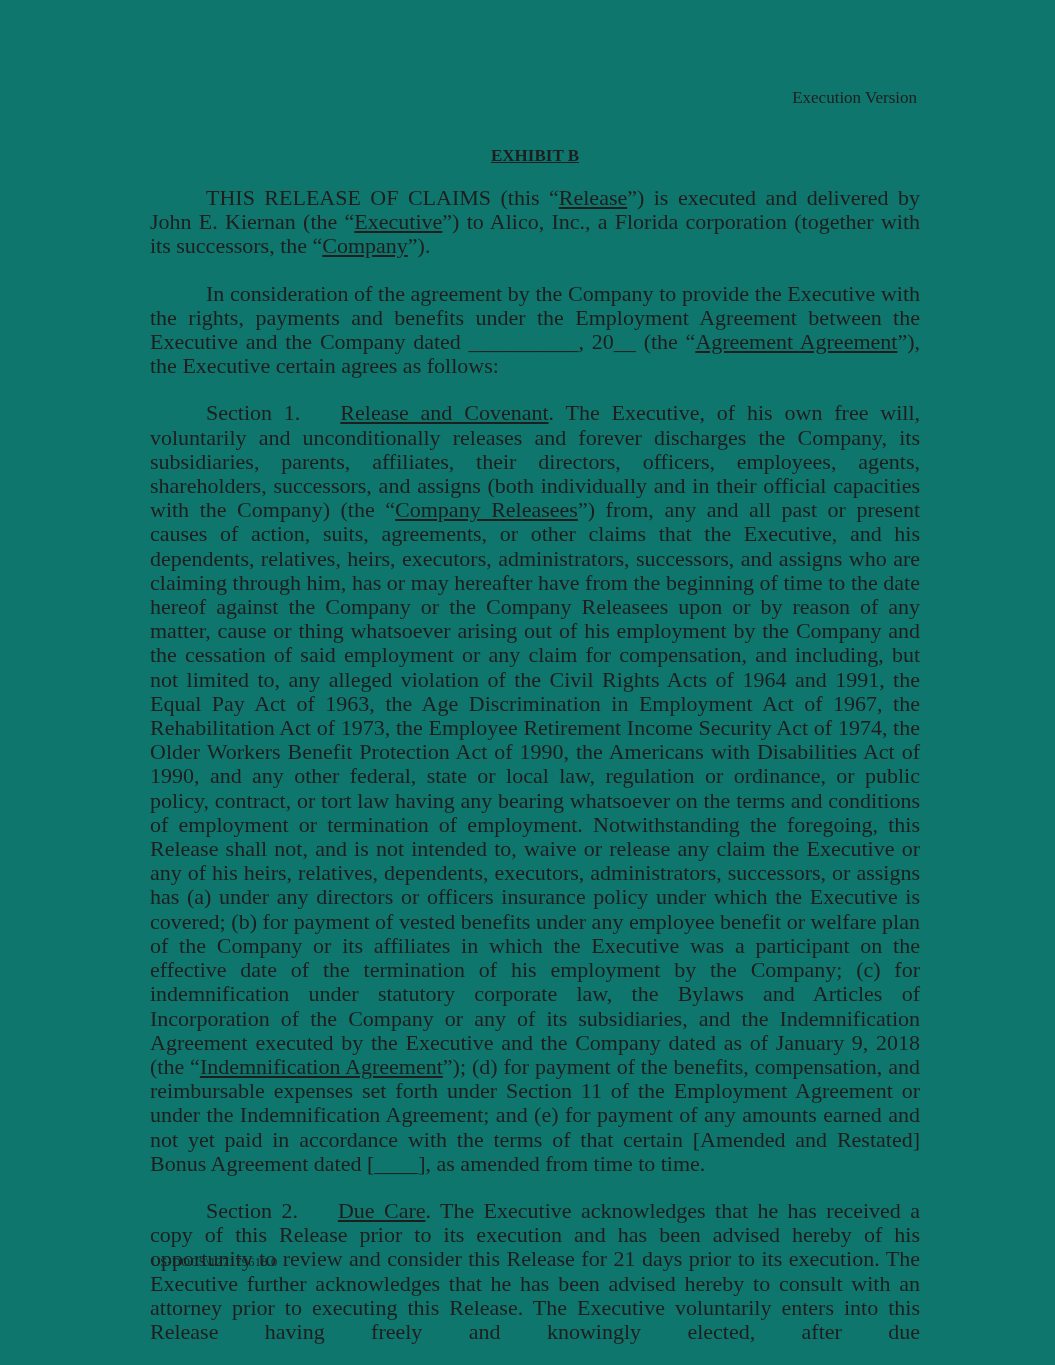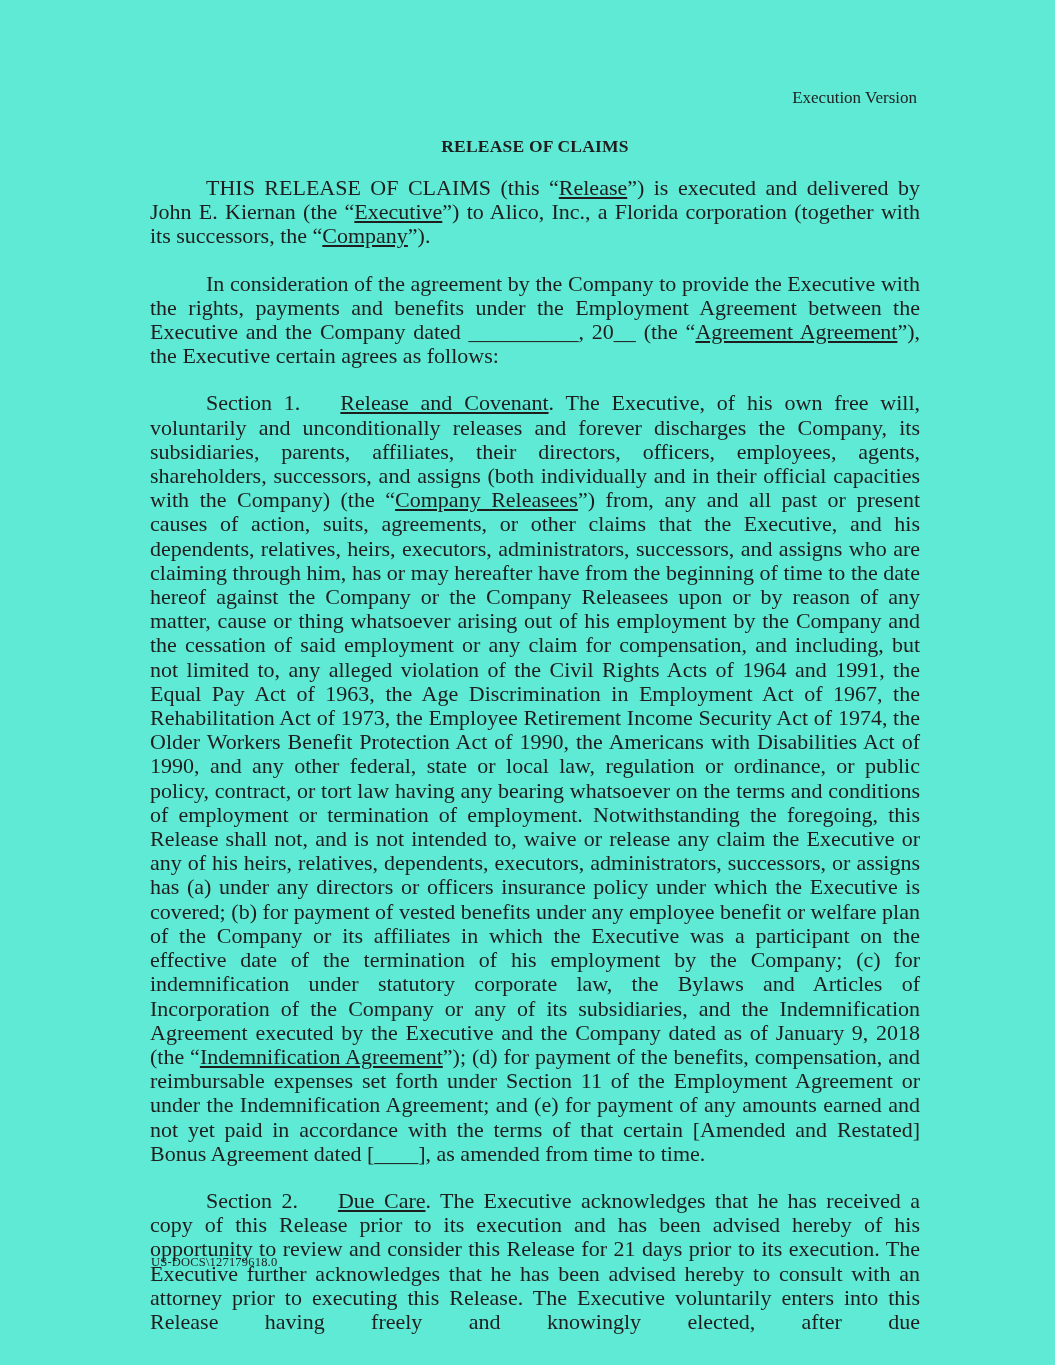--- a/index.html
+++ b/index.html
@@ -1,21 +1,21 @@
 <!DOCTYPE html>
 <html><head>
 <meta charset="utf-8">
 <style>
   * { box-sizing: border-box; }
   html, body { margin: 0; padding: 0; background: #ffffff; }
   .page {
     position: relative;
     width: 1055px;
     height: 1365px;
-    background: #5eead4;
+    background: #0f766e;
     color: #1e1e1e;
     font-family: "Liberation Serif", "DejaVu Serif", serif;
     overflow: hidden;
   }
   .header {
     padding: 88px 138px 0 150px;
     text-align: right;
     font-size: 17px;
     line-height: 20px;
   }
@@ -71,22 +71,22 @@
 <body>
 
 <div class="page">
 
   <div class="header">
     <span>Execution Version</span>
   </div>
 
   <div class="content">
 
+    <div class="exhibit-title">EXHIBIT B</div>
 
-    <div class="doc-title">RELEASE OF CLAIMS</div>
 
     <p class="para first"><span>THIS RELEASE OF CLAIMS (this “</span><span class="u">Release</span><span>”) is executed and delivered by John E. Kiernan (the “</span><span class="u">Executive</span><span>”) to Alico, Inc., a Florida corporation (together with its successors, the “</span><span class="u">Company</span><span>”).</span></p>
 
     <p class="para"><span>In consideration of the agreement by the Company to provide the Executive with the rights, payments and benefits under the Employment Agreement between the Executive and the Company dated __________, 20__ (the “</span><span class="u">Agreement Agreement</span><span>”), the Executive certain agrees as follows:</span></p>
 
     <p class="para"><span>Section 1.</span><span class="tab"></span><span class="u">Release and Covenant</span><span>. The Executive, of his own free will, voluntarily and unconditionally releases and forever discharges the Company, its subsidiaries, parents, affiliates, their directors, officers, employees, agents, shareholders, successors, and assigns (both individually and in their official capacities with the Company) (the “</span><span class="u">Company Releasees</span><span>”) from, any and all past or present causes of action, suits, agreements, or other claims that the Executive, and his dependents, relatives, heirs, executors, administrators, successors, and assigns who are claiming through him, has or may hereafter have from the beginning of time to the date hereof against the Company or the Company Releasees upon or by reason of any matter, cause or thing whatsoever arising out of his employment by the Company and the cessation of said employment or any claim for compensation, and including, but not limited to, any alleged violation of the Civil Rights Acts of 1964 and 1991, the Equal Pay Act of 1963, the Age Discrimination in Employment Act of 1967, the Rehabilitation Act of 1973, the Employee Retirement Income Security Act of 1974, the Older Workers Benefit Protection Act of 1990, the Americans with Disabilities Act of 1990, and any other federal, state or local law, regulation or ordinance, or public policy, contract, or tort law having any bearing whatsoever on the terms and conditions of employment or termination of employment. Notwithstanding the foregoing, this Release shall not, and is not intended to, waive or release any claim the Executive or any of his heirs, relatives, dependents, executors, administrators, successors, or assigns has (a) under any directors or officers insurance policy under which the Executive is covered; (b) for payment of vested benefits under any employee benefit or welfare plan of the Company or its affiliates in which the Executive was a participant on the effective date of the termination of his employment by the Company; (c) for indemnification under statutory corporate law, the Bylaws and Articles of Incorporation of the Company or any of its subsidiaries, and the Indemnification Agreement executed by the Executive and the Company dated as of January 9, 2018 (the “</span><span class="u">Indemnification Agreement</span><span>”); (d) for payment of the benefits, compensation, and reimbursable expenses set forth under Section 11 of the Employment Agreement or under the Indemnification Agreement; and (e) for payment of any amounts earned and not yet paid in accordance with the terms of that certain [Amended and Restated] Bonus Agreement dated [____], as amended from time to time.</span></p>
 
     <p class="para justify-last"><span>Section 2.</span><span class="tab"></span><span class="u">Due Care</span><span>. The Executive acknowledges that he has received a copy of this Release prior to its execution and has been advised hereby of his opportunity to review and consider this Release for 21 days prior to its execution. The Executive further acknowledges that he has been advised hereby to consult with an attorney prior to executing this Release. The Executive voluntarily enters into this Release having freely and knowingly elected, after due</span></p>
 
   </div>

